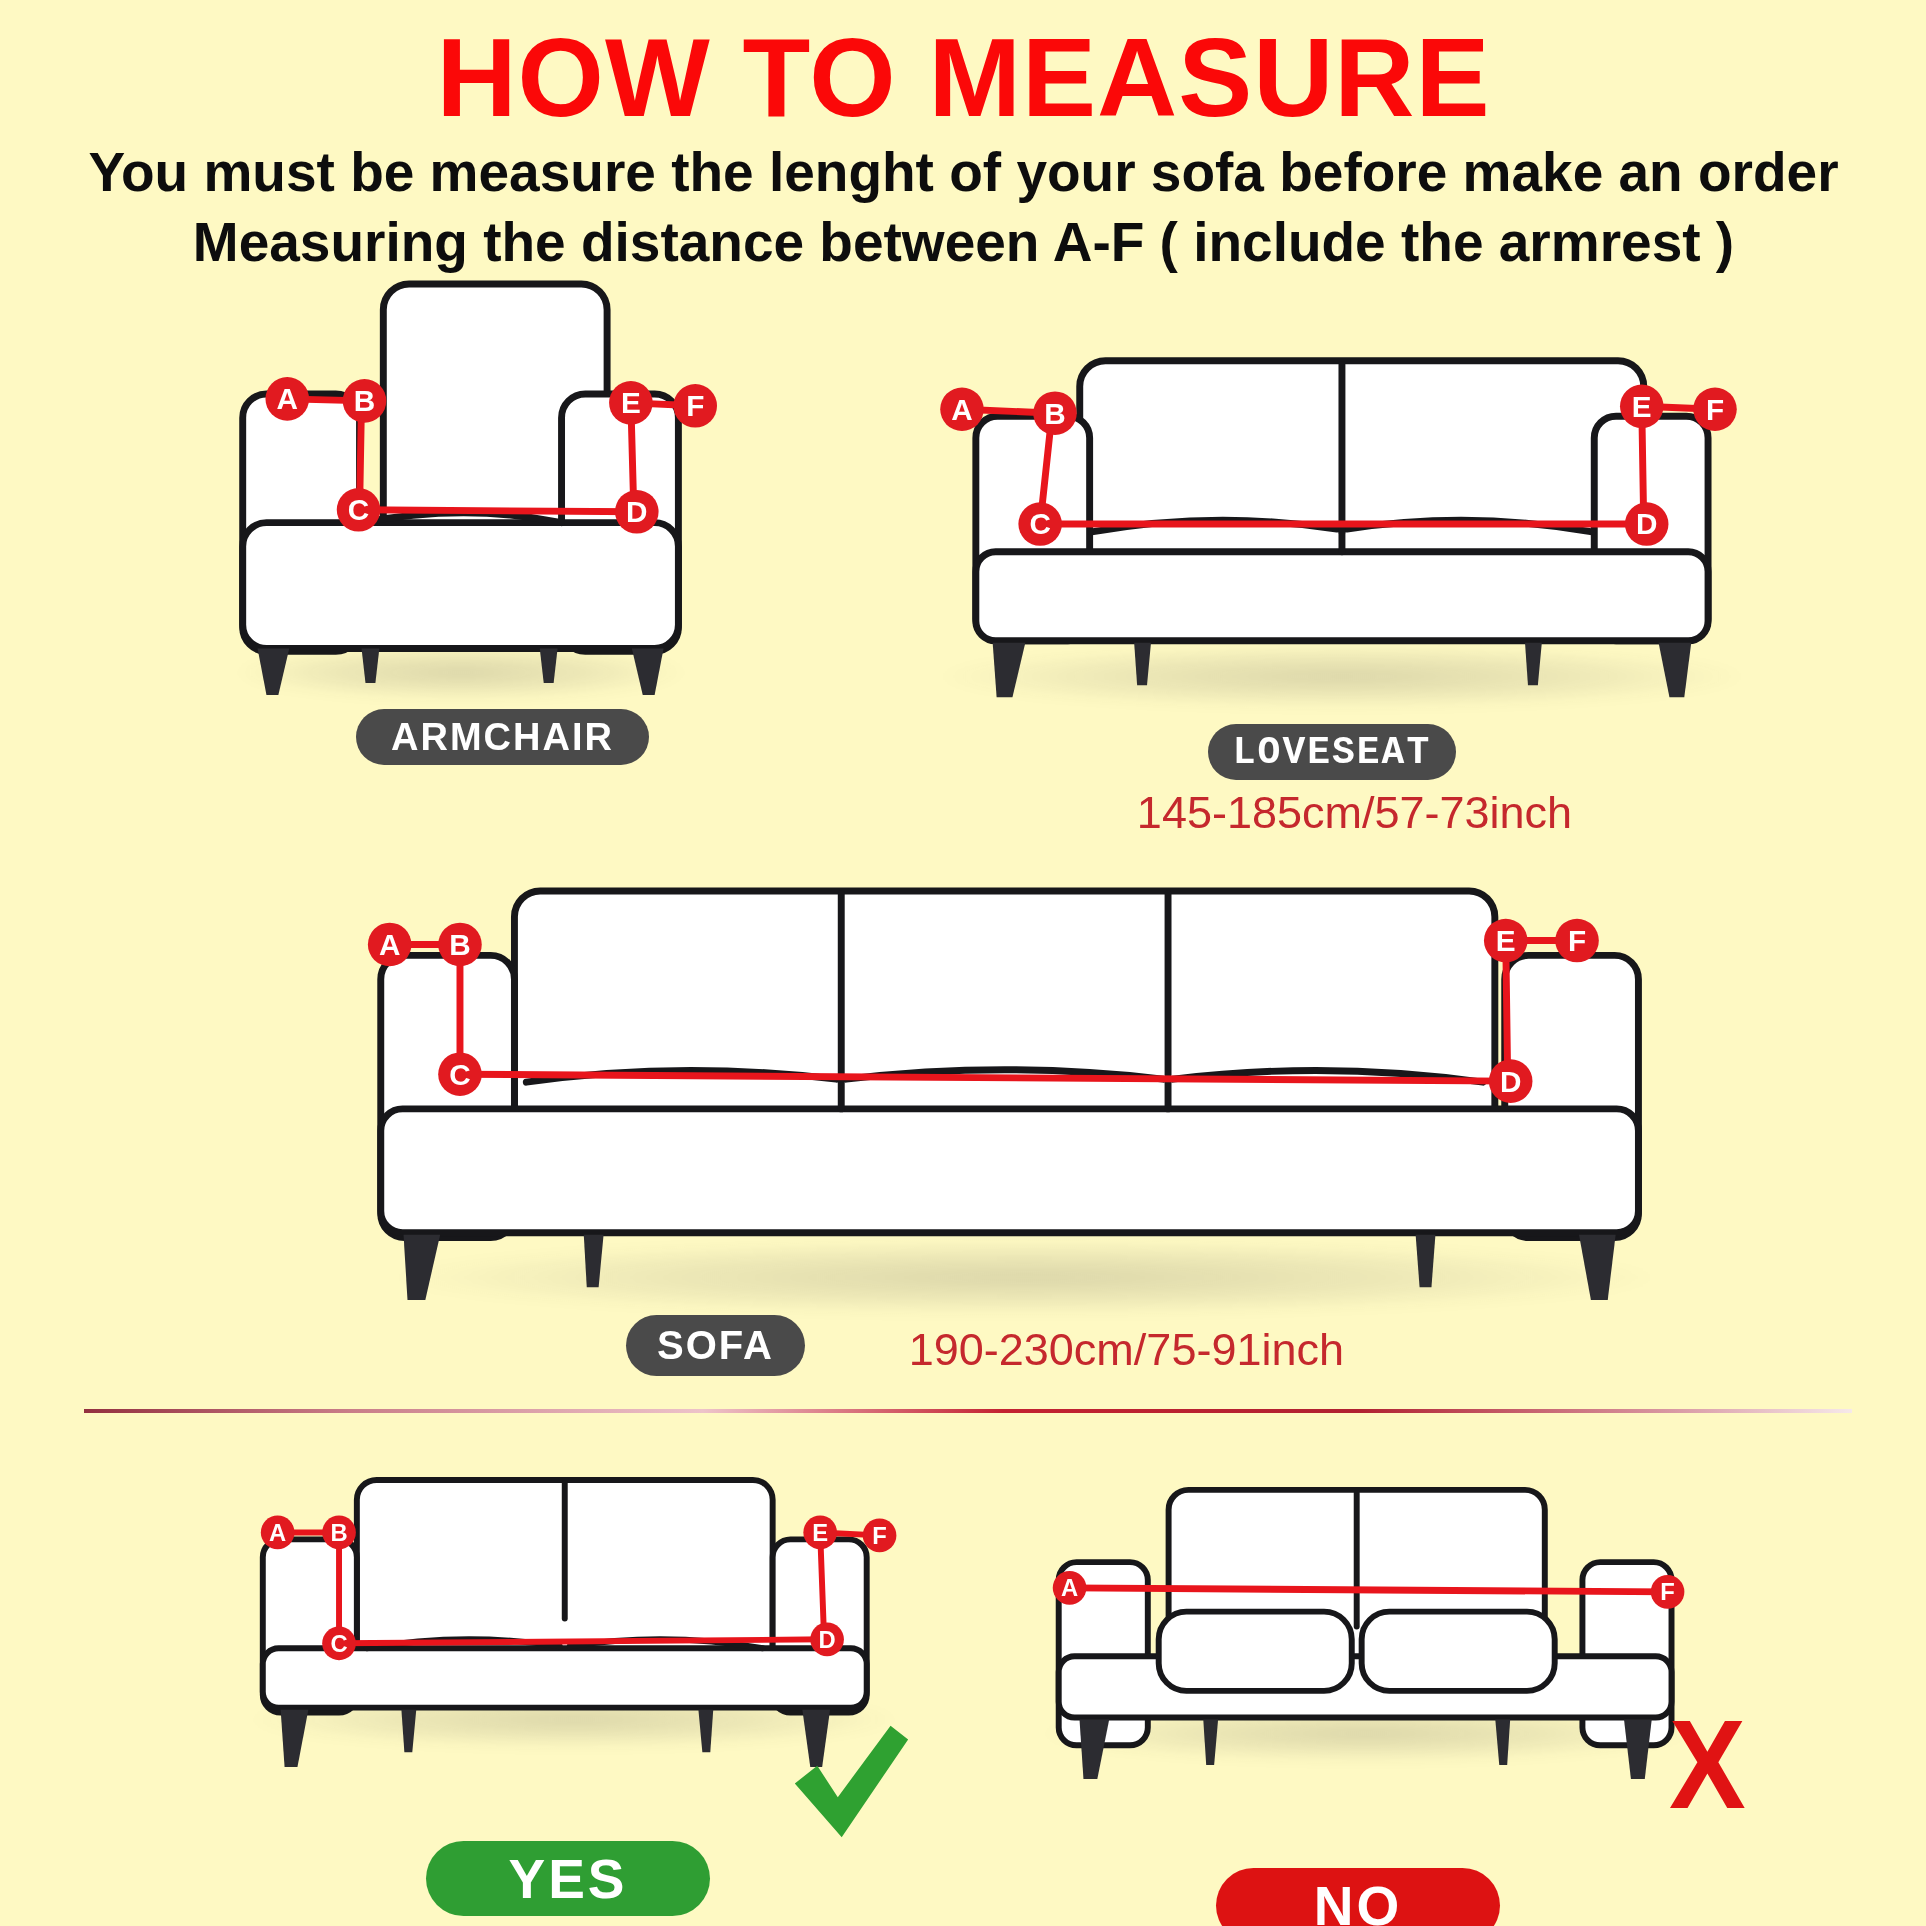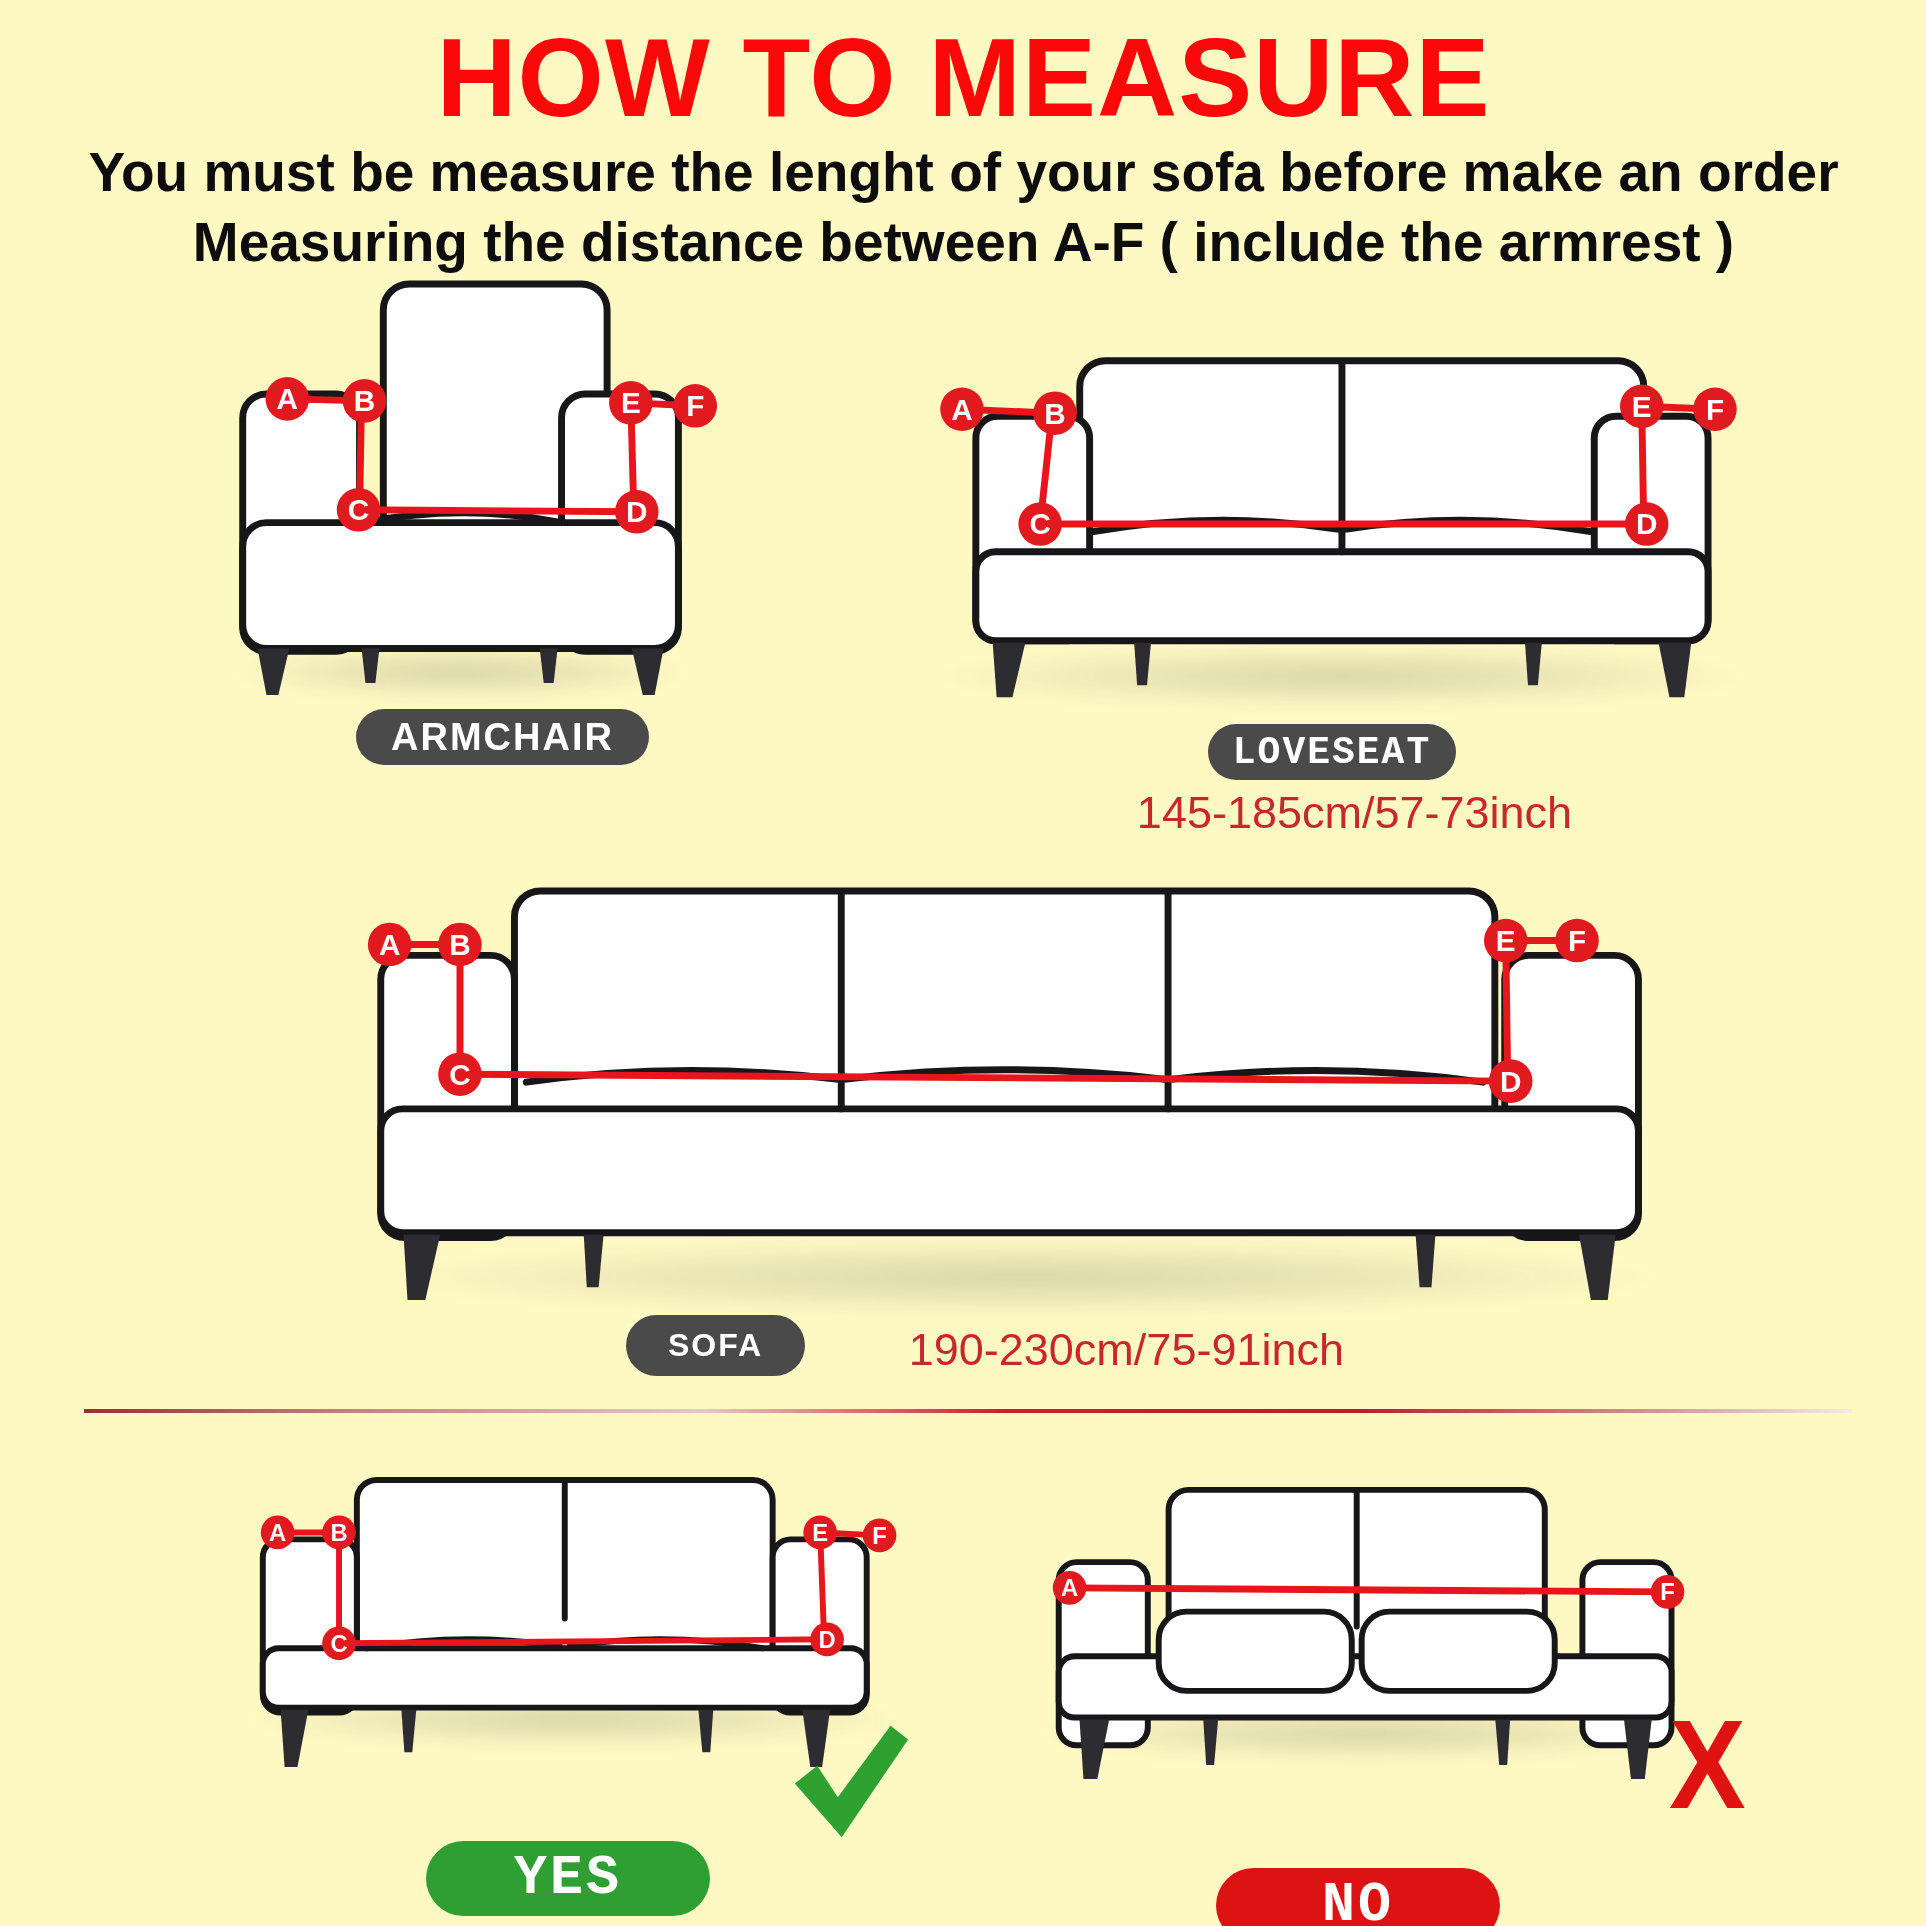--- a/index.html
+++ b/index.html
@@ -29,21 +29,21 @@
   .pill-dark{font-size:38px;}
   .range{
     position:absolute;color:#c5282d;font-size:45px;font-weight:400;text-align:center;white-space:nowrap;
   }
   .divider{
     position:absolute;left:84px;top:1409px;width:1768px;height:4px;
     background:linear-gradient(90deg,#93303f 0%,#c97d88 15%,#edc3c9 35%,#c32231 52%,#b02130 72%,#d99aa4 90%,#f6e9ea 100%);
   }
   .verdict-pill{
     position:absolute;border-radius:40px;color:#ffffff;font-weight:700;font-size:55px;
-    display:flex;align-items:center;justify-content:center;letter-spacing:3px;font-family:Liberation Mono, monospace;
+    display:flex;align-items:center;justify-content:center;letter-spacing:3px;
   }
   .yes-pill{background:#2f9e33;}
   .no-pill{background:#dd1212;}
   .cross{
     position:absolute;color:#e01313;font-size:121px;font-weight:700;
     transform:scaleX(0.95) scaleY(1.05);transform-origin:left top;line-height:1;
   }
   svg{display:block;}
 </style>
 </head>
@@ -218,21 +218,21 @@
       <g>
           <circle cx="1161" cy="65" r="22" fill="#e11a20"></circle>
           <text x="1161" y="65" dy=".35em">E</text>
         </g>
       <g>
           <circle cx="1233" cy="65" r="22" fill="#e11a20"></circle>
           <text x="1233" y="65" dy=".35em">F</text>
         </g>
     </g>
   </svg>
-  <div class="pill pill-dark" style="left:626px;top:1315px;width:179px;height:61px;font-size:32px;">
+  <div class="pill pill-dark" style="left:626px;top:1315px;width:179px;height:61px;font-size:40px;">
     <span>SOFA</span>
   </div>
   <div class="range" style="left:849px;top:1324px;width:495px;text-align:right;">190-230cm/75-91inch</div>
 
   <div class="divider"></div>
 
   <svg class="diagram" style="left:243px;top:1470px;" width="693" height="307" viewBox="0 0 700 310">
     <g fill="#ffffff" stroke="#17171a" stroke-width="6" stroke-linejoin="round" stroke-linecap="round">
       <rect x="115" y="10" width="420" height="202" rx="20"></rect>
       <line x1="325" y1="13" x2="325" y2="150"></line>

